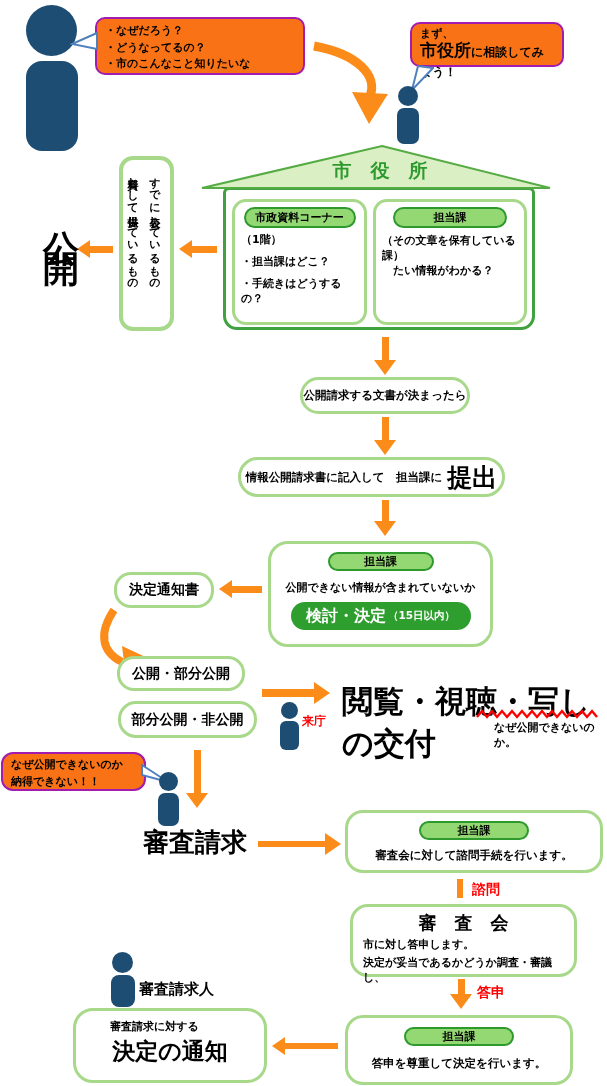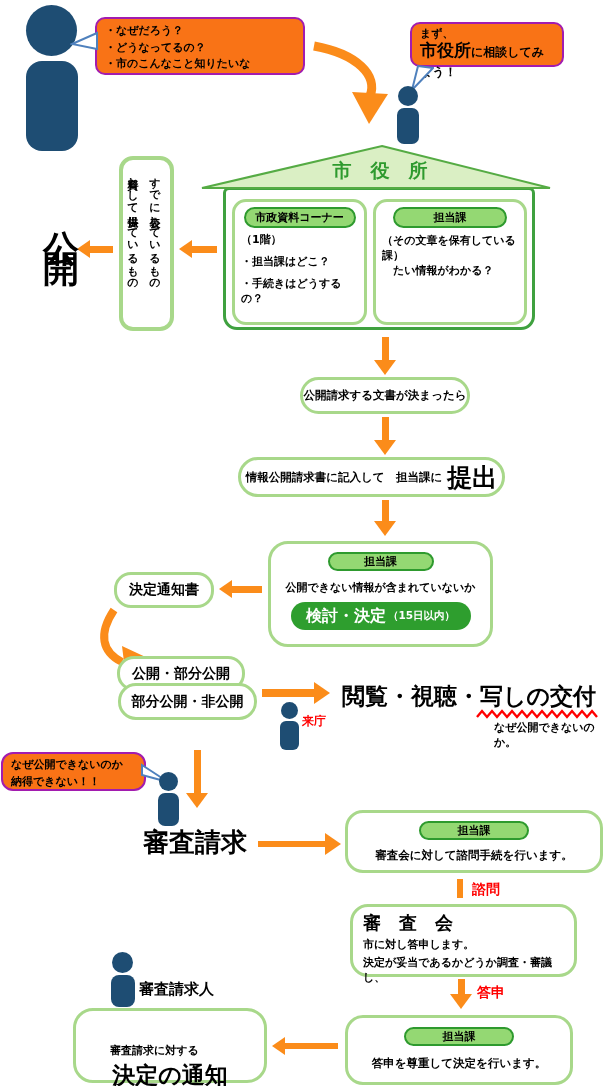--- a/index.html
+++ b/index.html
@@ -145,34 +145,34 @@
     </div>
 
   <div class="abs gpill" style="left:114px;top:572px;width:100px;height:36px;border-radius:17px;font-size:14px;">決定通知書</div>
 
   <svg class="abs" style="left:90px;top:606px;" width="72" height="74">
     <path d="M24 4 C 8 28, 12 46, 32 56" stroke="#fb8c1a" stroke-width="8" fill="none"></path>
     <polygon points="32,40 36,72 62,54" fill="#fb8c1a"></polygon>
   </svg>
 
   <div class="abs gpill" style="left:117px;top:656px;width:128px;height:35px;border-radius:17px;font-size:14px;">公開・部分公開</div>
-  <div class="abs gpill" style="left:118px;top:683px;width:139px;height:37px;border-radius:18px;font-size:14px;">部分公開・非公開</div>
+  <div class="abs gpill" style="left:118px;top:701px;width:139px;height:37px;border-radius:18px;font-size:14px;">部分公開・非公開</div>
 
   <div class="abs arr arr-right" style="left:262px;top:682px;width:68px;height:22px;">
       <div class="sh" style="height:8px;"></div>
       <div class="hd"></div>
     </div>
 
   <div class="abs" style="left:280px;top:702px;width:20px;">
     <div class="p-head" style="width:17px;height:17px;margin-left:1px;"></div>
     <div class="p-body" style="width:19px;height:29px;margin-top:2px;border-radius:6px;"></div>
   </div>
   <div class="abs b red" style="left:302px;top:713px;font-size:12px;">来庁</div>
 
-  <div class="abs b" style="left:342px;top:681px;font-size:23px;">閲覧・視聴・写しの交付</div>
+  <div class="abs b" style="left:342px;top:681px;font-size:31px;">閲覧・視聴・写しの交付</div>
   <svg class="abs" style="left:476px;top:708px;" width="124" height="12">
     <path d="M1 9 L6 3 L11 9 L16 3 L21 9 L26 3 L31 9 L36 3 L41 9 L46 3 L51 9 L56 3 L61 9 L66 3 L71 9 L76 3 L81 9 L86 3 L91 9 L96 3 L101 9 L106 3 L111 9 L116 3 L121 9" stroke="#ff0000" stroke-width="2.4" fill="none"></path>
   </svg>
   <div class="abs b" style="left:494px;top:720px;font-size:11px;">なぜ公開できないのか。</div>
 
   <div class="abs bubble" style="left:1px;top:752px;width:145px;height:39px;padding:3px 8px;font-size:11px;box-sizing:border-box;border-radius:12px;">
     <div>なぜ公開できないのか</div>
     <div>納得できない！！</div>
   </div>
   <svg class="abs" style="left:140px;top:762px;" width="30" height="24">
@@ -198,21 +198,21 @@
 
   <div class="abs gbox" style="left:345px;top:810px;width:258px;height:63px;border-radius:18px;display:flex;flex-direction:column;align-items:center;padding-top:8px;">
     <div class="pill" style="width:110px;height:19px;">担当課</div>
     <div class="b" style="font-size:11.5px;margin-top:8px;">審査会に対して諮問手続を行います。</div>
   </div>
 
   <div class="abs" style="left:457px;top:879px;width:6px;height:19px;background:#fb8c1a;"></div>
   <div class="abs b red" style="left:472px;top:881px;font-size:14px;">諮問</div>
 
   <div class="abs gbox" style="left:350px;top:904px;width:227px;height:73px;border-radius:18px;padding:4px 10px;">
-    <div class="b" style="font-size:18px;">審　査　会</div>
+    <div class="b" style="font-size:18px;text-align:center;">審　査　会</div>
     <div class="b" style="font-size:11px;margin-top:2px;">市に対し答申します。</div>
     <div class="b" style="font-size:11px;margin-top:3px;">決定が妥当であるかどうか調査・審議し、</div>
   </div>
 
   <div class="abs arr arr-down" style="left:450px;top:979px;width:22px;height:30px;">
       <div class="sh"></div>
       <div class="hd"></div>
     </div>
   <div class="abs b red" style="left:477px;top:984px;font-size:14px;">答申</div>
 
@@ -225,18 +225,18 @@
       <div class="hd"></div>
       <div class="sh" style="height:6px;"></div>
     </div>
 
   <div class="abs" style="left:111px;top:952px;width:24px;">
     <div class="p-head" style="width:21px;height:21px;margin-left:1px;"></div>
     <div class="p-body" style="width:24px;height:32px;margin-top:2px;border-radius:8px;"></div>
   </div>
   <div class="abs b" style="left:139px;top:980px;font-size:15px;">審査請求人</div>
 
-  <div class="abs gbox" style="left:73px;top:1008px;width:194px;height:75px;border-radius:20px;padding-top:32px;box-sizing:border-box;">
+  <div class="abs gbox" style="left:73px;top:1008px;width:194px;height:75px;border-radius:20px;padding-top:8px;box-sizing:border-box;">
     <div class="b" style="font-size:11px;padding-left:34px;">審査請求に対する</div>
     <div class="b" style="font-size:23px;text-align:center;margin-top:2px;">決定の通知</div>
   </div>
 
 </div>
 
 </body></html>

